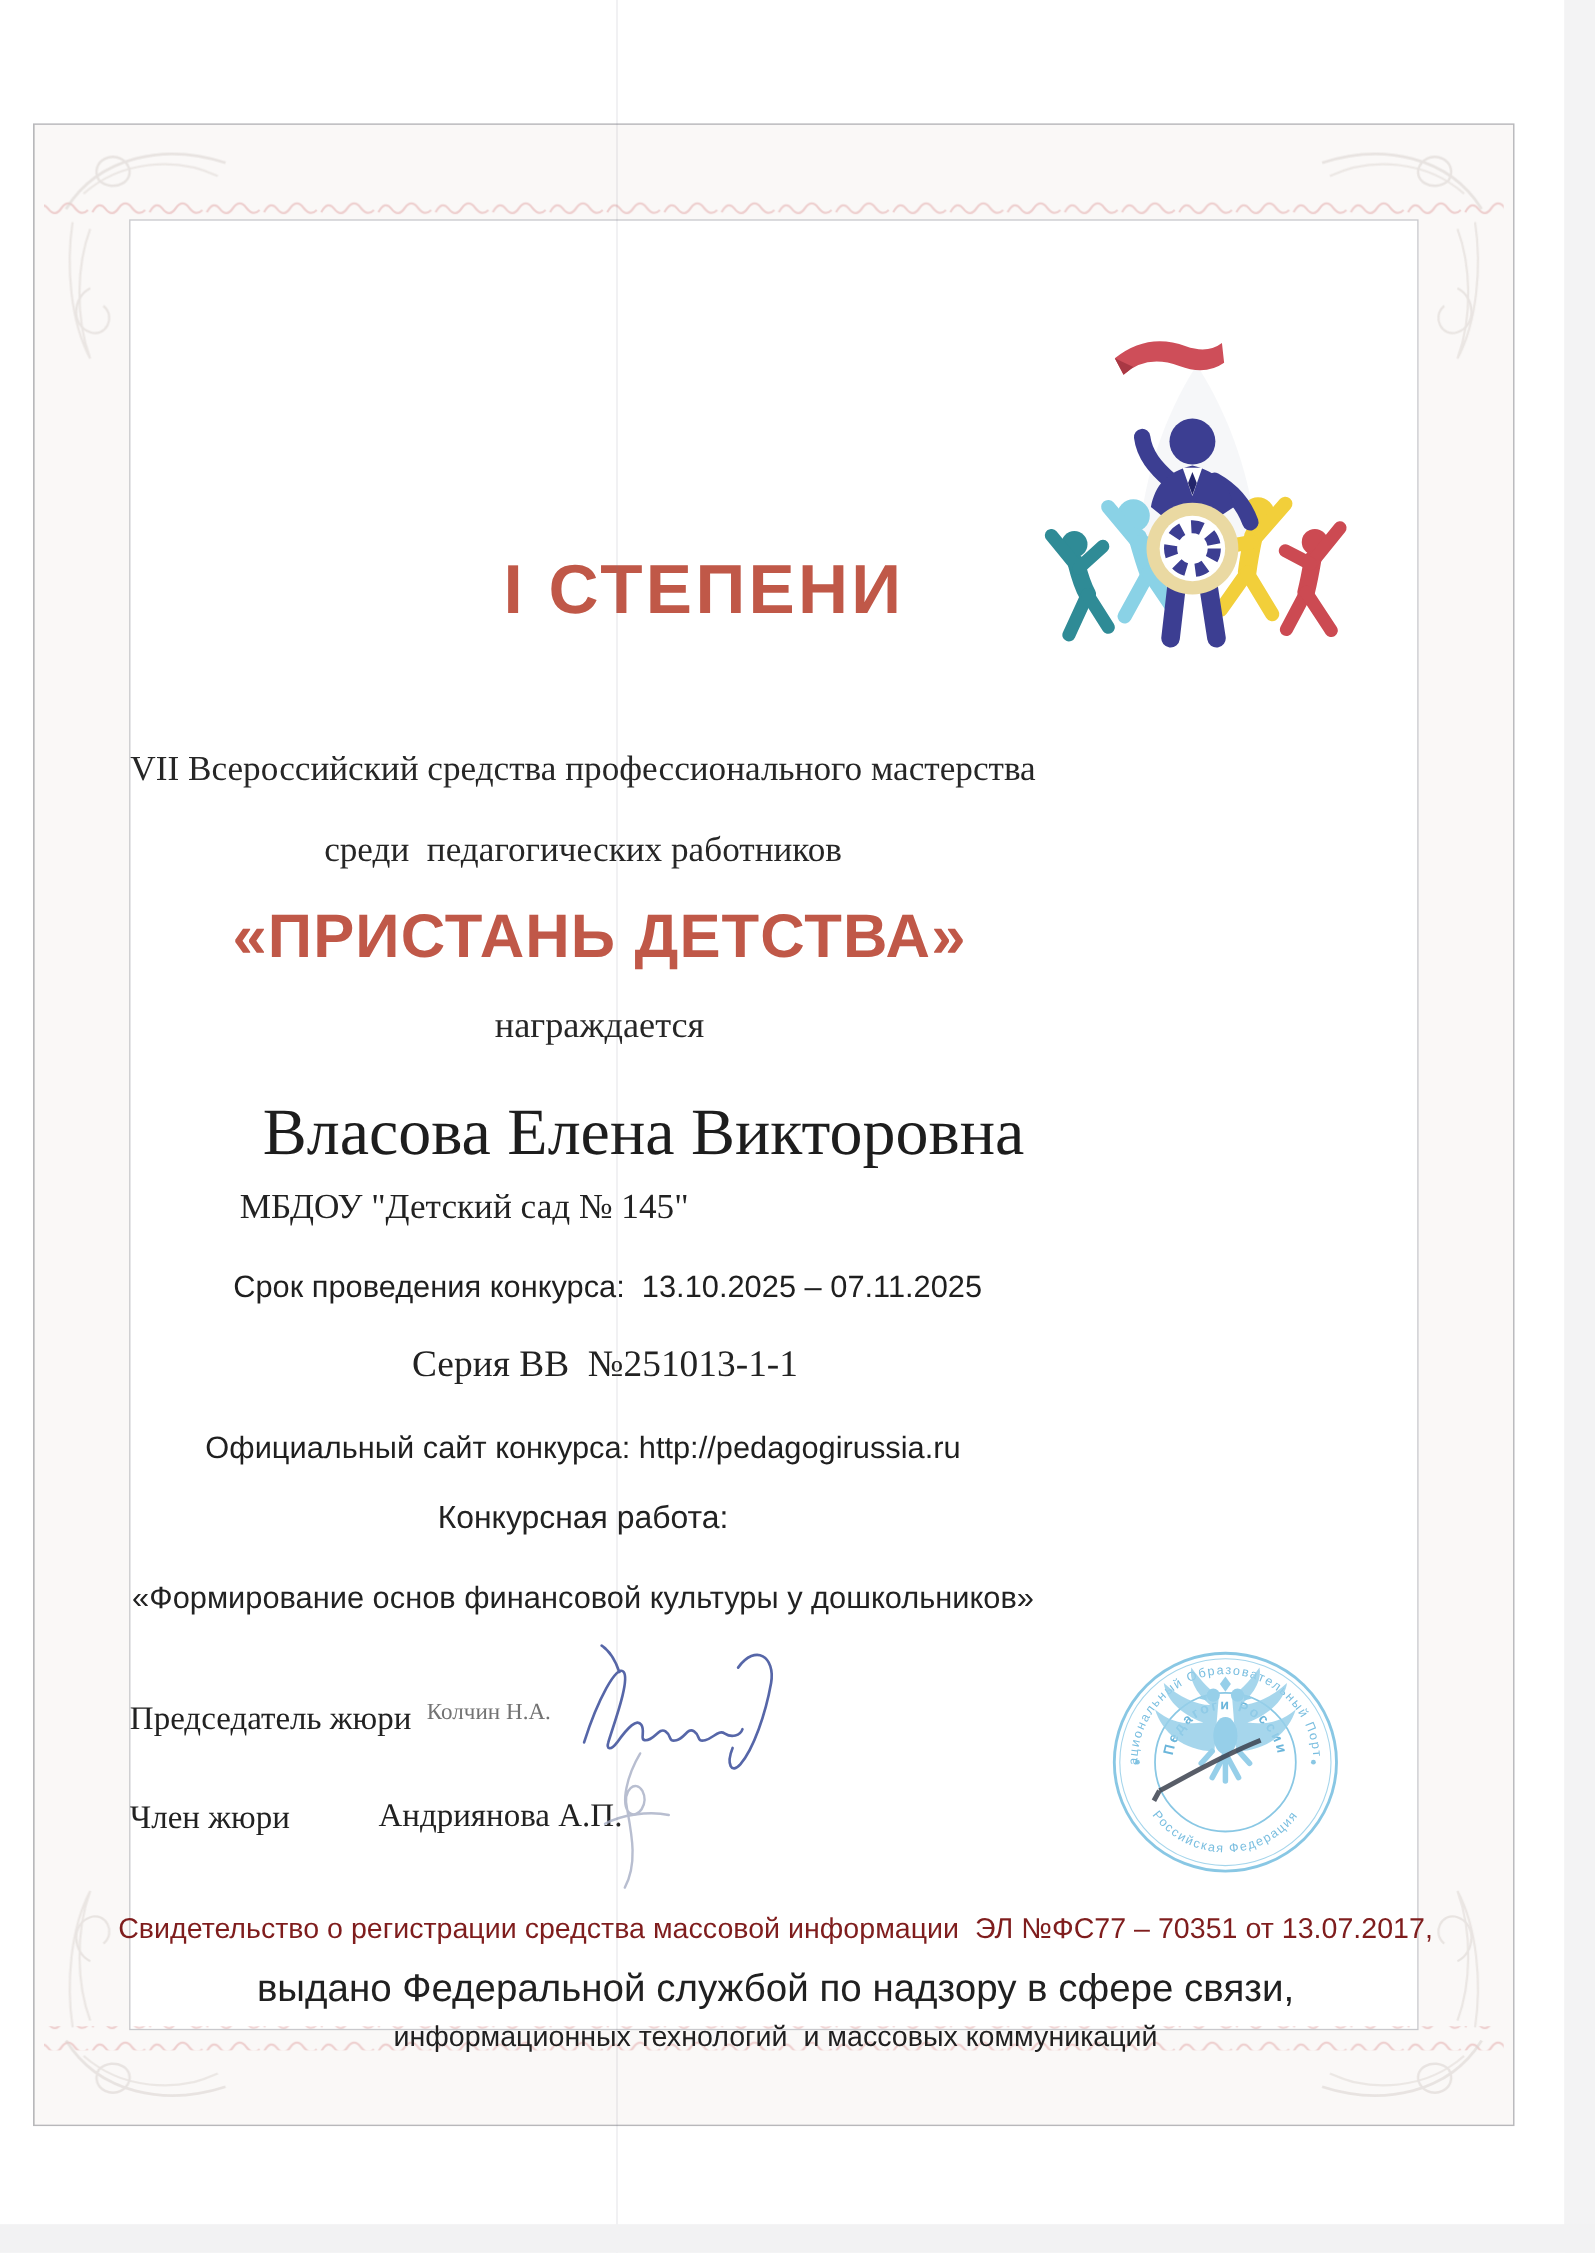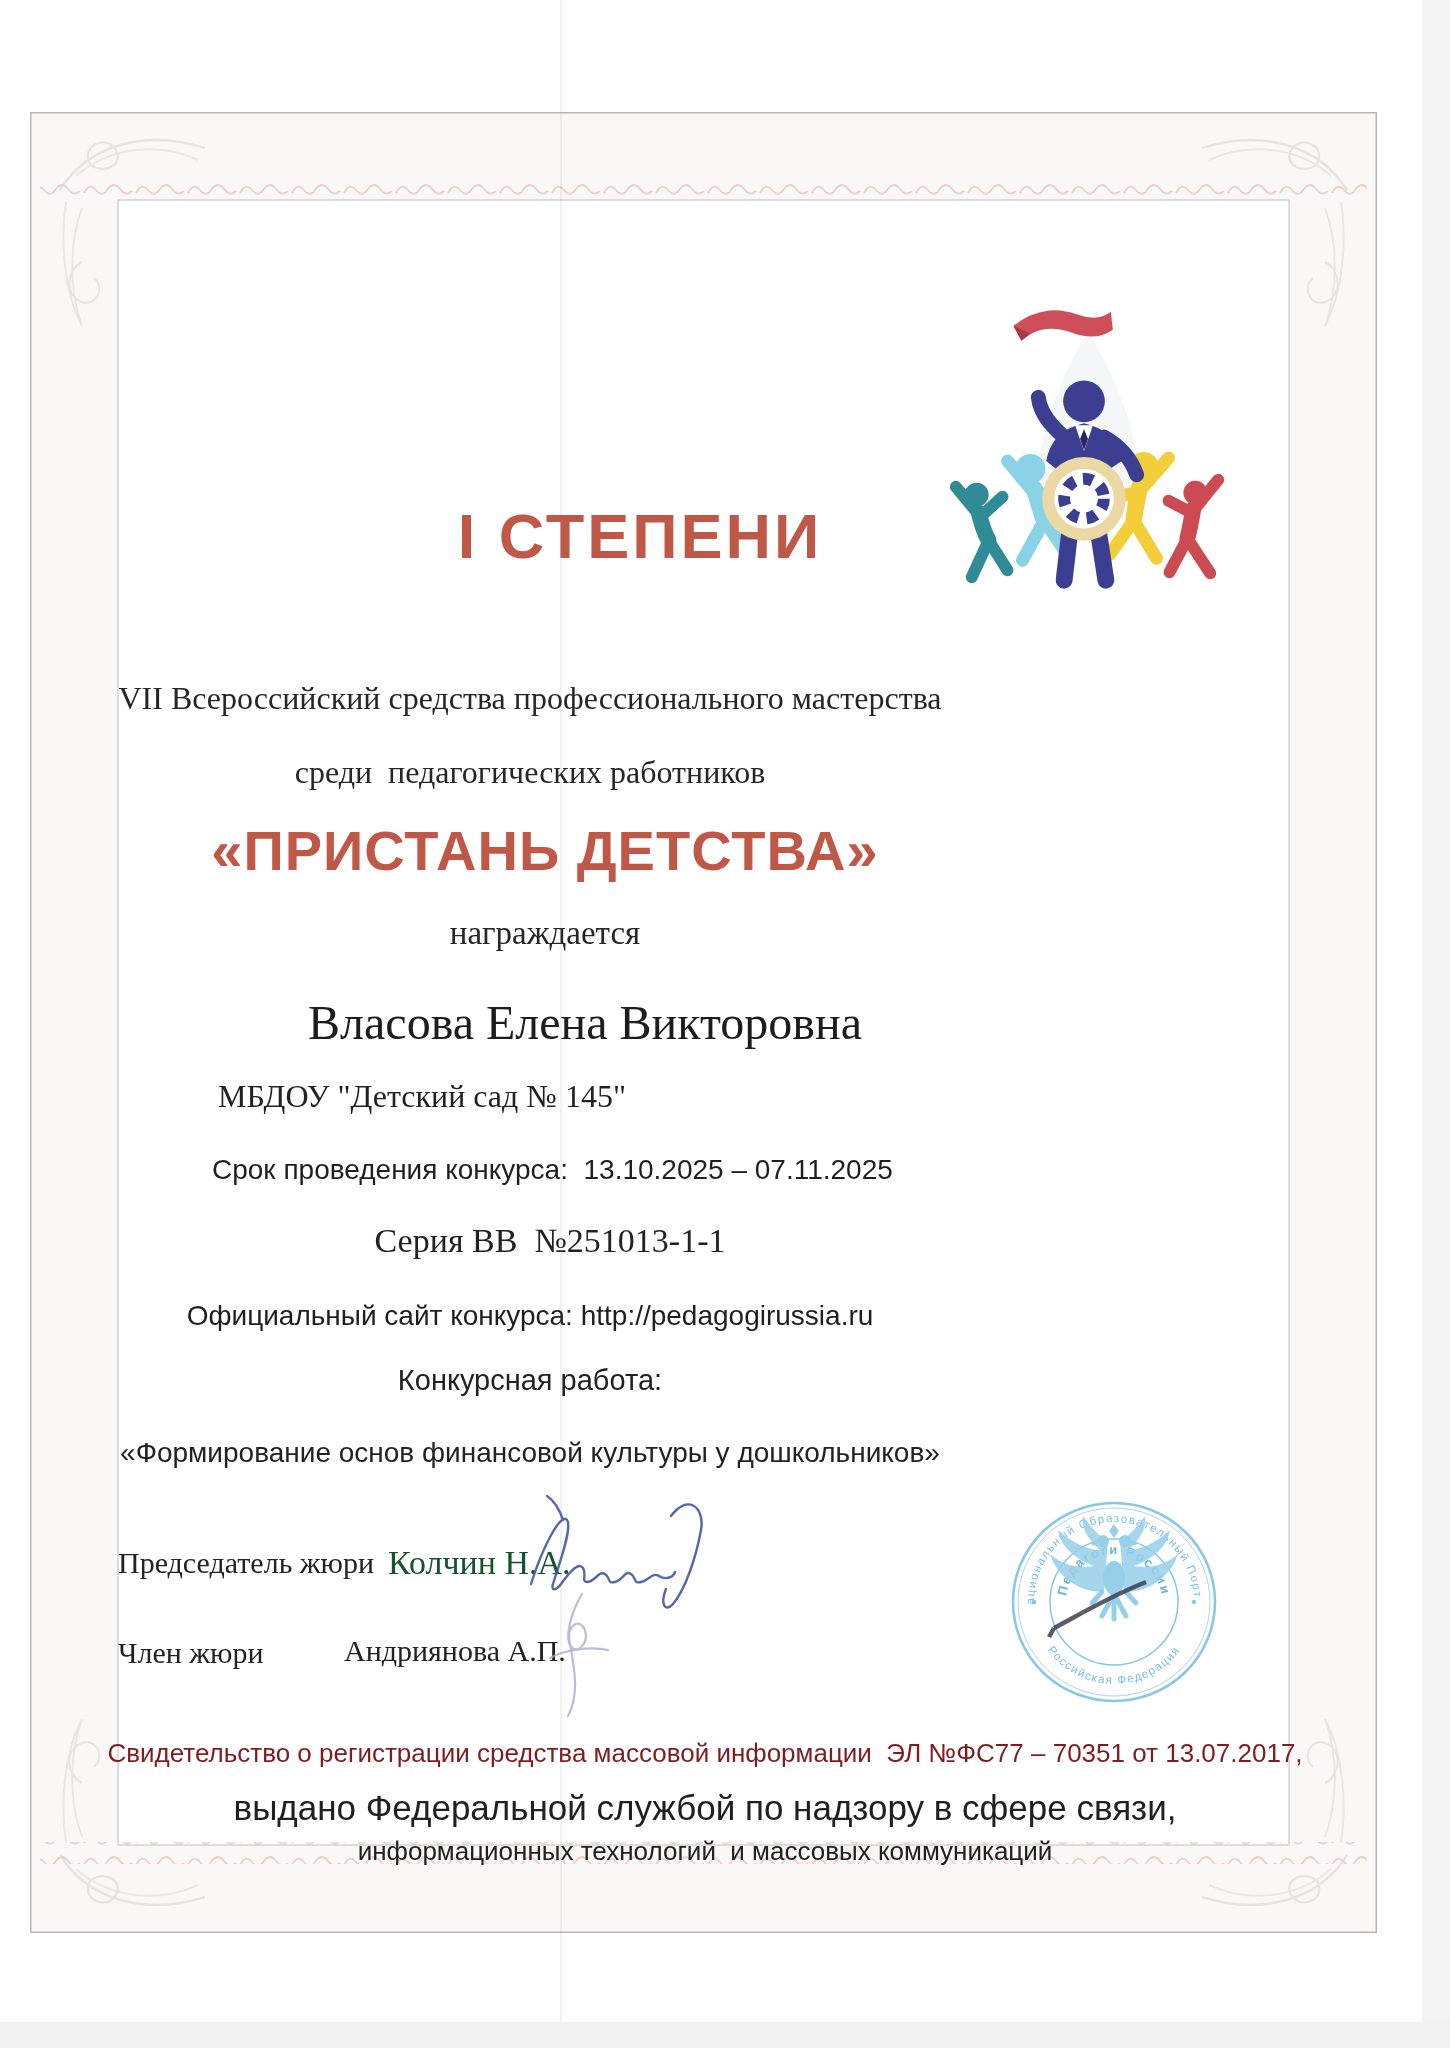--- a/index.html
+++ b/index.html
@@ -9,29 +9,29 @@
   .sans{font-family:"Liberation Sans",sans-serif;}
   .serif{font-family:"Liberation Serif",serif;}
   .center{text-align:center;}
   .assoc{left:55px;top:251px;width:950px;font-size:25px;color:#2e2e2e;letter-spacing:.4px;}
   .title{left:165px;top:349px;width:950px;font-size:106px;font-weight:bold;color:#c05848;letter-spacing:6px;line-height:1.1;}
   .degree{left:165px;top:500px;width:950px;font-size:63px;font-weight:bold;color:#c05848;letter-spacing:3px;}
   .c1{left:55px;top:680px;width:950px;font-size:32px;color:#262626;}
   .c2{left:55px;top:754px;width:950px;font-size:32px;color:#262626;}
   .cname{left:70px;top:818px;width:950px;font-size:56px;font-weight:bold;color:#c05848;letter-spacing:1px;}
   .awarded{left:70px;top:915px;width:950px;font-size:33px;color:#262626;}
-  .rname{left:110px;top:995px;width:950px;font-size:48px;color:#1d1d1d;}
+  .rname{left:110px;top:995px;width:950px;font-size:60px;color:#1d1d1d;}
   .org{left:218px;top:1078px;font-size:32px;color:#222;}
   .period{left:212px;top:1144px;font-size:28px;color:#1f1f1f;margin-top:10px;}
   .series{left:75px;top:1222px;width:950px;font-size:34px;color:#222;}
   .site{left:55px;top:1300px;width:950px;font-size:28px;color:#1f1f1f;}
   .wlabel{left:55px;top:1364px;width:950px;font-size:29px;color:#222;}
   .wtitle{left:55px;top:1397px;width:950px;font-size:28px;color:#222;margin-top:40px;}
   .sigl1{left:118px;top:1546px;font-size:30px;color:#222;}
-  .sign1{left:388px;top:1544px;font-size:34px;color:#14532d;}
+  .sign1{left:388px;top:1544px;font-size:21px;color:#737373;}
   .sigl2{left:118px;top:1636px;font-size:30px;color:#222;}
   .sign2{left:344px;top:1634px;font-size:30px;color:#222;}
   .f1{left:30px;top:1738px;width:1350px;font-size:26px;color:#7f1d1d;}
   .f2{left:30px;top:1788px;width:1350px;font-size:35px;color:#202020;}
   .f3{left:30px;top:1836px;width:1350px;font-size:26px;color:#202020;}
   .abs{position:absolute;}
   .fold{position:absolute;left:560px;top:0;width:2px;height:2048px;background:rgba(120,120,135,.10);}
   .strip-right{position:absolute;left:1422px;top:0;width:28px;height:2048px;background:#f3f3f4;}
   .strip-bottom{position:absolute;left:0;top:2022px;width:1450px;height:26px;background:#f2f2f3;}
 </style>

